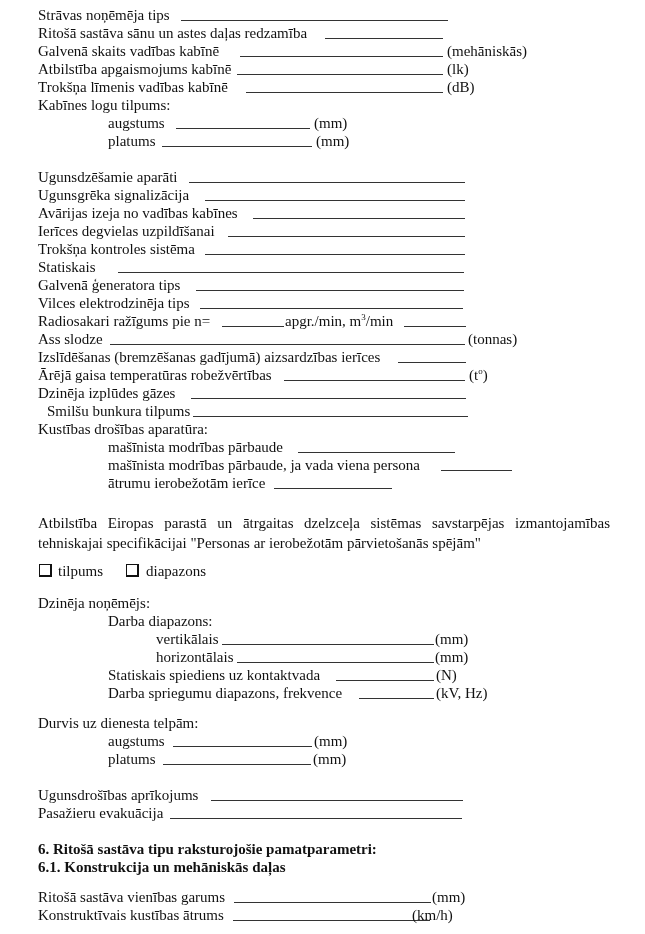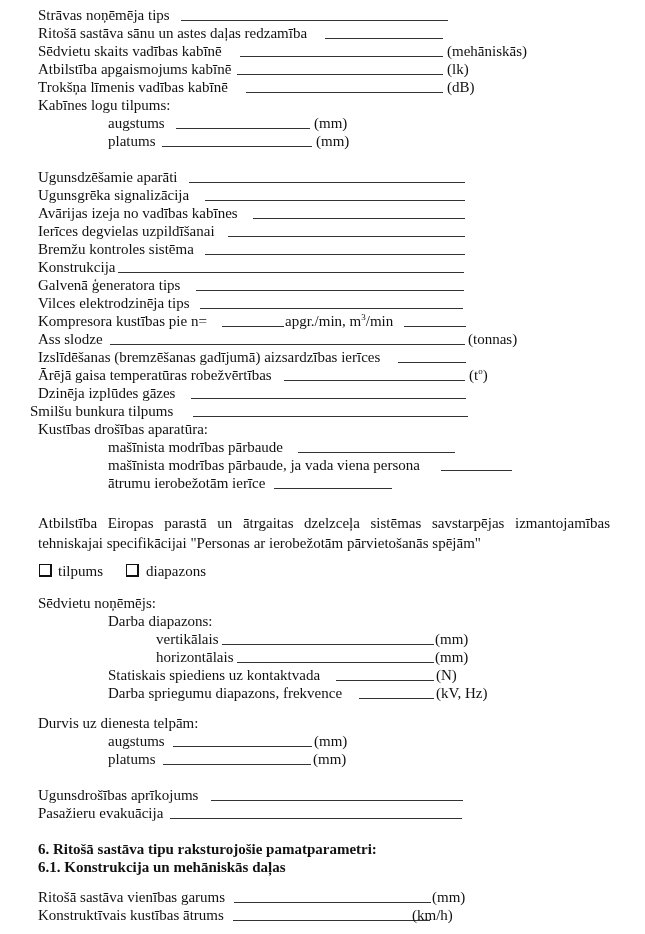--- a/index.html
+++ b/index.html
@@ -19,21 +19,21 @@
 
 <div class="ln" style="top:6px">
   <span class="t" style="left:38px">Strāvas noņēmēja tips</span>
   <span class="u" style="left:181px;width:267px"></span>
 </div>
 <div class="ln" style="top:24px">
   <span class="t" style="left:38px">Ritošā sastāva sānu un astes daļas redzamība</span>
   <span class="u" style="left:325px;width:118px"></span>
 </div>
 <div class="ln" style="top:42px">
-  <span class="t" style="left:38px">Sēdvietu skaits vadības kabīnē</span>
+  <span class="t" style="left:38px">Galvenā skaits vadības kabīnē</span>
   <span class="u" style="left:240px;width:203px"></span>
   <span class="unit" style="left:447px">(mehāniskās)</span>
 </div>
 <div class="ln" style="top:60px">
   <span class="t" style="left:38px">Atbilstība apgaismojums kabīnē</span>
   <span class="u" style="left:237px;width:206px"></span>
   <span class="unit" style="left:447px">(lk)</span>
 </div>
 <div class="ln" style="top:78px">
   <span class="t" style="left:38px">Trokšņa līmenis vadības kabīnē</span>
@@ -64,37 +64,37 @@
 </div>
 <div class="ln" style="top:204px">
   <span class="t" style="left:38px">Avārijas izeja no vadības kabīnes</span>
   <span class="u" style="left:253px;width:212px"></span>
 </div>
 <div class="ln" style="top:222px">
   <span class="t" style="left:38px">Ierīces degvielas uzpildīšanai</span>
   <span class="u" style="left:228px;width:237px"></span>
 </div>
 <div class="ln" style="top:240px">
-  <span class="t" style="left:38px">Bremžu kontroles sistēma</span>
+  <span class="t" style="left:38px">Trokšņa kontroles sistēma</span>
   <span class="u" style="left:205px;width:260px"></span>
 </div>
 <div class="ln" style="top:258px">
-  <span class="t" style="left:38px">Konstrukcija</span>
+  <span class="t" style="left:38px">Statiskais</span>
   <span class="u" style="left:118px;width:346px"></span>
 </div>
 <div class="ln" style="top:276px">
   <span class="t" style="left:38px">Galvenā ģeneratora tips</span>
   <span class="u" style="left:196px;width:268px"></span>
 </div>
 <div class="ln" style="top:294px">
   <span class="t" style="left:38px">Vilces elektrodzinēja tips</span>
   <span class="u" style="left:200px;width:263px"></span>
 </div>
 <div class="ln" style="top:312px">
-  <span class="t" style="left:38px">Kompresora kustības pie n=</span>
+  <span class="t" style="left:38px">Radiosakari ražīgums pie n=</span>
   <span class="u" style="left:222px;width:62px"></span>
   <span class="t" style="left:285px"><span>apgr./min, m</span><sup>3</sup><span>/min</span></span>
   <span class="u" style="left:404px;width:62px"></span>
 </div>
 <div class="ln" style="top:330px">
   <span class="t" style="left:38px">Ass slodze</span>
   <span class="u" style="left:110px;width:355px"></span>
   <span class="unit" style="left:468px">(tonnas)</span>
 </div>
 <div class="ln" style="top:348px">
@@ -104,21 +104,21 @@
 <div class="ln" style="top:366px">
   <span class="t" style="left:38px">Ārējā gaisa temperatūras robežvērtības</span>
   <span class="u" style="left:284px;width:181px"></span>
   <span class="unit" style="left:469px"><span>(t</span><sup>o</sup><span>)</span></span>
 </div>
 <div class="ln" style="top:384px">
   <span class="t" style="left:38px">Dzinēja izplūdes gāzes</span>
   <span class="u" style="left:191px;width:275px"></span>
 </div>
 <div class="ln" style="top:402px">
-  <span class="t" style="left:30px">Smilšu bunkura tilpums</span>
+  <span class="t" style="left:47px">Smilšu bunkura tilpums</span>
   <span class="u" style="left:193px;width:275px"></span>
 </div>
 <div class="ln" style="top:420px">
   <span class="t" style="left:38px">Kustības drošības aparatūra:</span>
 </div>
 <div class="ln" style="top:438px">
   <span class="t" style="left:108px">mašīnista modrības pārbaude</span>
   <span class="u" style="left:298px;width:157px"></span>
 </div>
 <div class="ln" style="top:456px">
@@ -133,21 +133,21 @@
 <div class="para" style="top:513px">Atbilstība Eiropas parastā un ātrgaitas dzelzceļa sistēmas savstarpējas izmantojamības tehniskajai specifikācijai "Personas ar ierobežotām pārvietošanās spējām"</div>
 
 <div class="cb" style="left:39px;top:564px"></div>
 <div class="ln" style="top:562px;left:0">
   <span class="t" style="left:58px">tilpums</span>
   <span class="t" style="left:146px">diapazons</span>
 </div>
 <div class="cb" style="left:126px;top:564px"></div>
 
 <div class="ln" style="top:594px">
-  <span class="t" style="left:38px">Sēdvietu noņēmējs:</span>
+  <span class="t" style="left:38px">Dzinēja noņēmējs:</span>
 </div>
 <div class="ln" style="top:612px">
   <span class="t" style="left:108px">Darba diapazons:</span>
 </div>
 <div class="ln" style="top:630px">
   <span class="t" style="left:156px">vertikālais</span>
   <span class="u" style="left:222px;width:212px"></span>
   <span class="unit" style="left:435px">(mm)</span>
 </div>
 <div class="ln" style="top:648px">

